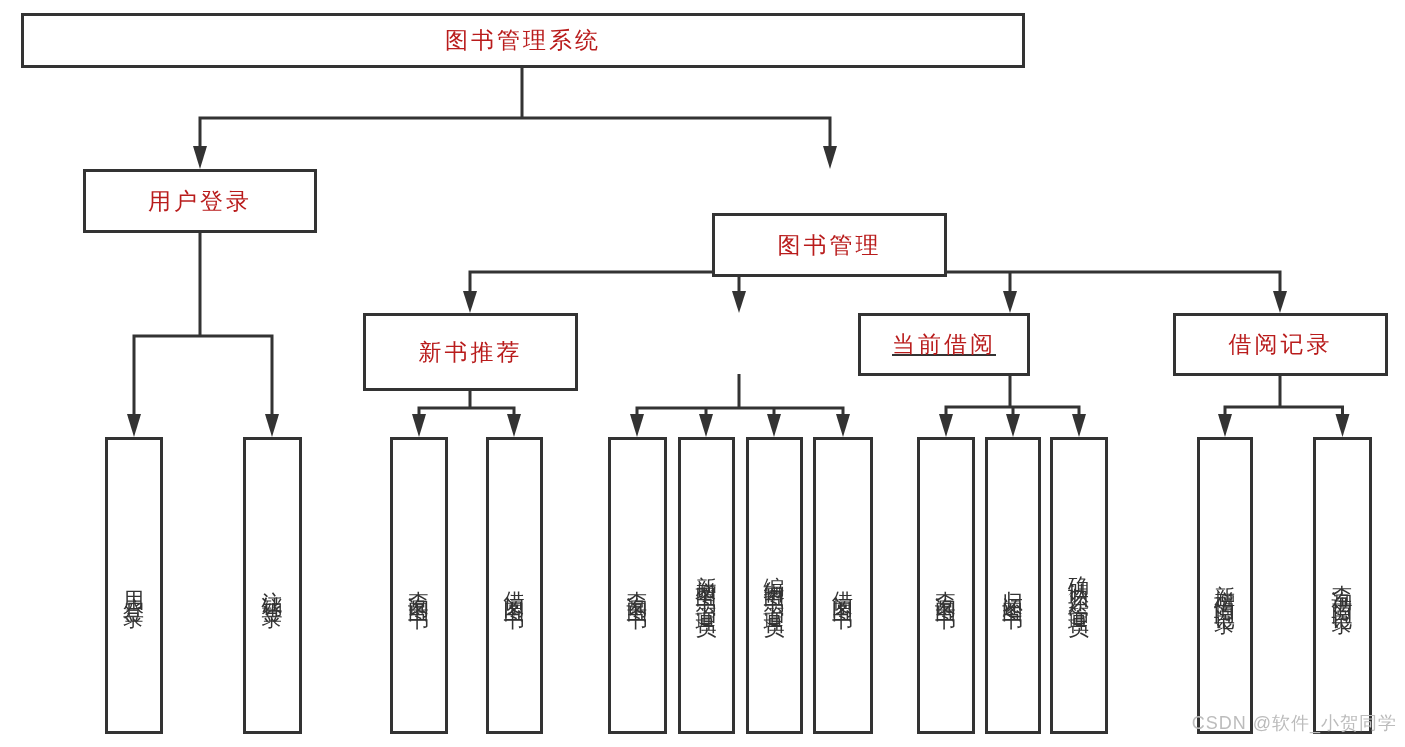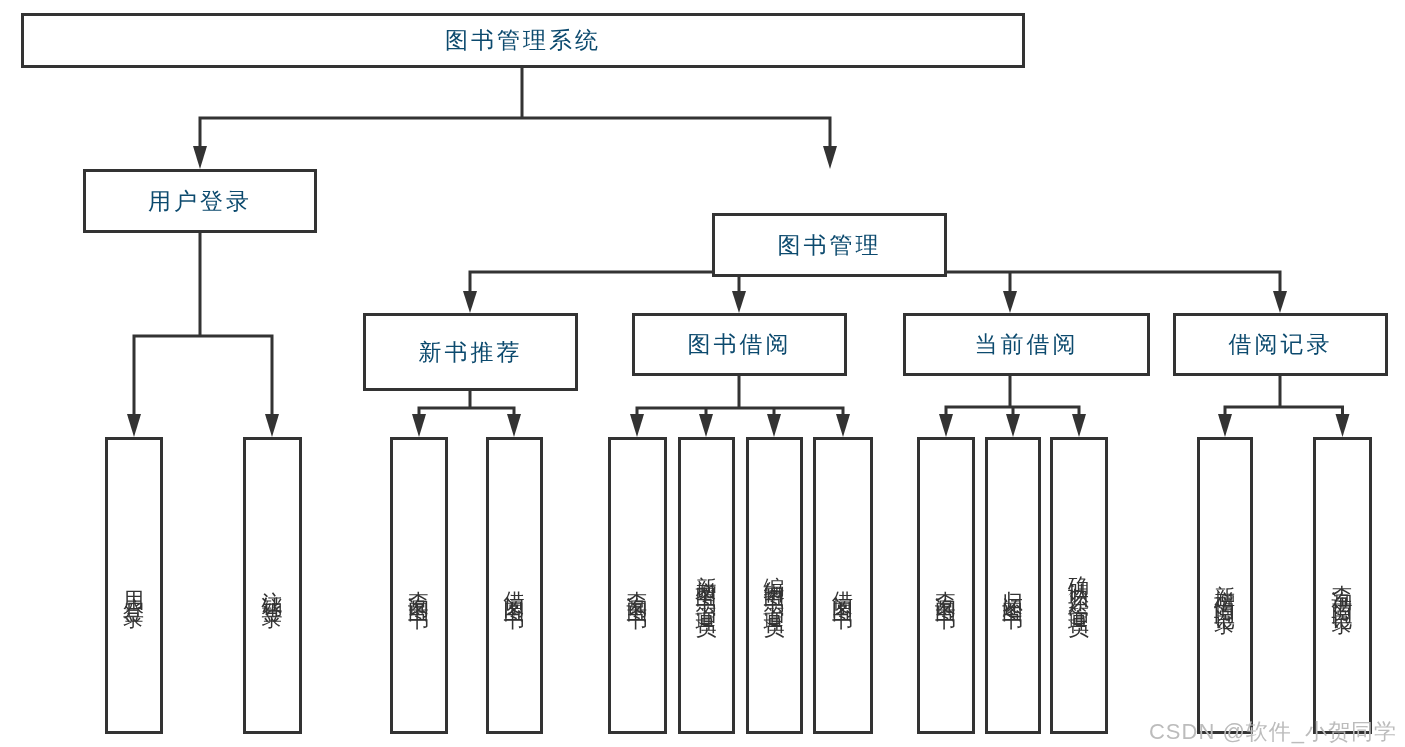--- a/index.html
+++ b/index.html
@@ -14,58 +14,58 @@
     display:flex;
     align-items:center;
     justify-content:center;
     z-index:2;
     color:#333333;
   }
   .node.h .label{
     font-size:23px;
     letter-spacing:3px;
     white-space:nowrap;
-    color:#0c4a6e;
+    color:#b91c1c;
   }
   .node.v .label{
     writing-mode:vertical-rl;
     text-orientation:mixed;
     font-size:21px;
     letter-spacing:6px;
     line-height:1;
     color:#333333;
   }
   
   .n-root      {left:21px;  top:13px;  width:1004px; height:55px;}
   .n-userlogin {left:83px;  top:169px; width:234px;  height:64px;}
   .n-bookmgmt  {left:712px; top:169px; width:235px;  height:64px;margin-top:44px;}
   .n-newbook   {left:363px; top:313px; width:215px;  height:78px;}
   .n-bookborrow{left:632px; top:313px; width:215px;  height:63px;}
-  .n-current   {left:903px; top:313px; width:247px;  height:63px;}
+  .n-current   {left:858px; top:313px; width:172px;  height:63px;text-decoration:underline;}
   .n-record    {left:1173px;top:313px; width:215px;  height:63px;text-align:center;}
   
   .leaf{top:437px;height:297px;}
   .n-l1 {left:105px; width:58px;}
   .n-l2 {left:243px; width:59px;}
   .n-l3 {left:390px; width:58px;}
   .n-l4 {left:486px; width:57px;}
   .n-l5 {left:608px; width:59px;}
   .n-l6 {left:678px; width:57px;}
   .n-l7 {left:746px; width:57px;}
   .n-l8 {left:813px; width:60px;}
   .n-l9 {left:917px; width:58px;}
   .n-l10{left:985px; width:56px;}
   .n-l11{left:1050px;width:58px;}
   .n-l12{left:1197px;width:56px;}
   .n-l13{left:1313px;width:59px;}
   #watermark{
     position:absolute;
     right:8px;
-    bottom:0;
-    font-size:22px;
+    bottom:12px;
+    font-size:18px;
     color:#bcbcbc;
     letter-spacing:1px;
     z-index:5;
     white-space:nowrap;
   }
 </style>
 </head>
 <body>
 
 <div id="canvas">
@@ -130,23 +130,20 @@
   <div class="node h n-userlogin">
     <span class="label">用户登录</span>
   </div>
   <div class="node h n-bookmgmt">
     <span class="label">图书管理</span>
   </div>
 
   <div class="node h n-newbook">
     <span class="label">新书推荐</span>
   </div>
-  <div class="node h n-bookborrow">
-    <span class="label">图书借阅</span>
-  </div>
   <div class="node h n-current">
     <span class="label">当前借阅</span>
   </div>
   <div class="node h n-record">
     <span class="label">借阅记录</span>
   </div>
 
   <div class="node v leaf n-l1">
     <span class="label">用户登录</span>
   </div>

